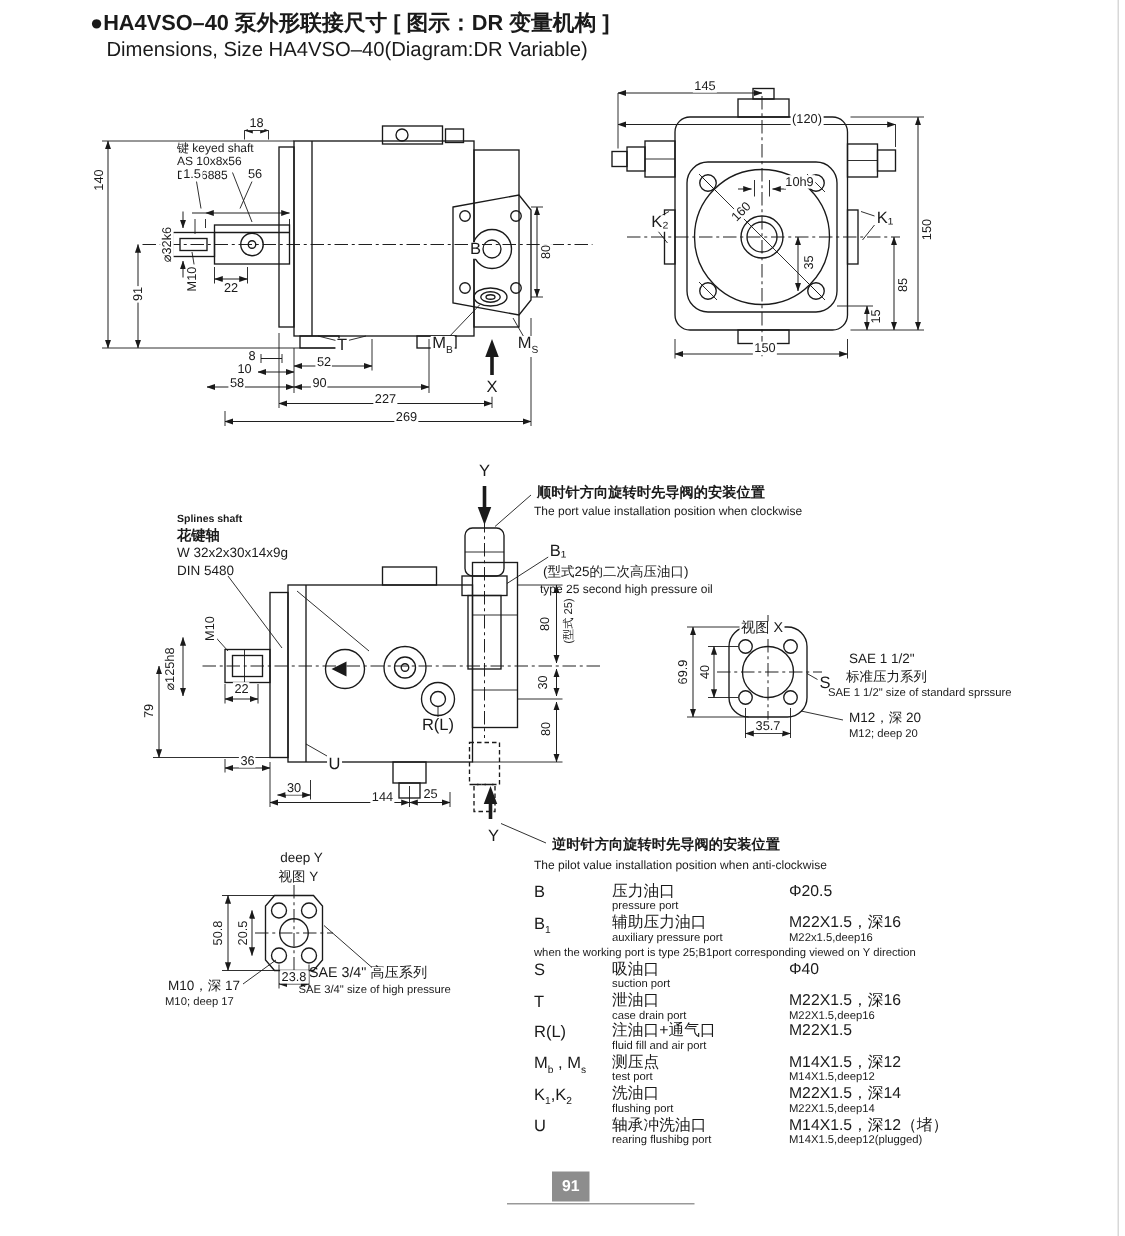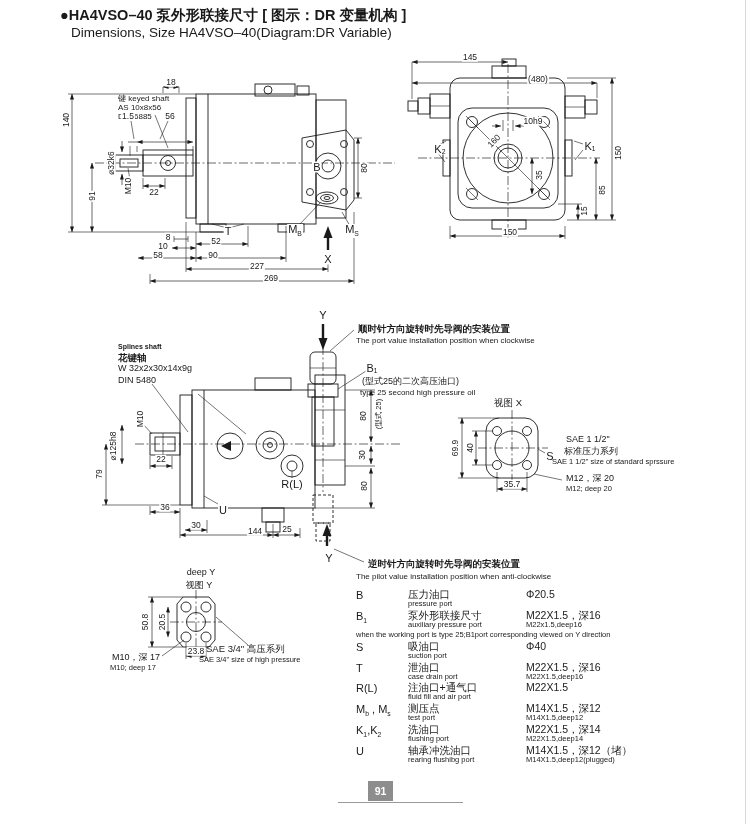--- a/index.html
+++ b/index.html
@@ -318,21 +318,21 @@
 <div class="lbl big" style="left:328px;top:259px">X</div>
 <div class="lbl" style="left:168px;top:237px">8</div>
 <div class="lbl" style="left:163px;top:246px">10</div>
 <div class="lbl" style="left:158px;top:255px">58</div>
 <div class="lbl" style="left:216px;top:241px">52</div>
 <div class="lbl" style="left:213px;top:255px">90</div>
 <div class="lbl" style="left:257px;top:266px">227</div>
 <div class="lbl" style="left:271px;top:278px">269</div>
 
 <div class="lbl" style="left:470px;top:57px">145</div>
-<div class="lbl" style="left:538px;top:79px">(480)</div>
+<div class="lbl" style="left:538px;top:79px">(120)</div>
 <div class="lbl" style="left:533px;top:121px">10h9</div>
 <div class="lbl v45" style="left:494px;top:141px">160</div>
 <div class="lbl v" style="left:539px;top:175px">35</div>
 <div class="lbl v" style="left:618px;top:153px">150</div>
 <div class="lbl v" style="left:602px;top:190px">85</div>
 <div class="lbl v" style="left:584px;top:211px">15</div>
 <div class="lbl" style="left:510px;top:232px">150</div>
 <div class="lbl big" style="left:440px;top:149px">K₂</div>
 <div class="lbl big" style="left:590px;top:146px">K₁</div>
 
@@ -357,21 +357,21 @@
 <div class="lbl v" style="left:363px;top:416px">80</div>
 <div class="lbl v" style="left:379px;top:414px;font-size:7.5px">(型式 25)</div>
 <div class="lbl v" style="left:362px;top:455px">30</div>
 <div class="lbl v" style="left:364px;top:486px">80</div>
 <div class="lbl big" style="left:292px;top:484px">R(L)</div>
 <div class="lbl big" style="left:223px;top:510px">U</div>
 <div class="lbl big" style="left:329px;top:558px">Y</div>
 <div class="txt cn9" style="left:368px;top:559px">逆时针方向旋转时先导阀的安装位置</div>
 <div class="txt t8" style="left:356px;top:572px">The pilot value installation position when anti-clockwise</div>
 
-<div class="lbl" style="left:508px;top:403px;font-size:9.5px">视图 X</div>
+<div class="lbl" style="left:508px;top:419px;font-size:9.5px">视图 X</div>
 <div class="lbl v" style="left:455px;top:448px">69.9</div>
 <div class="lbl v" style="left:470px;top:448px">40</div>
 <div class="lbl" style="left:512px;top:484px">35.7</div>
 <div class="lbl big" style="left:550px;top:456px">S</div>
 <div class="txt t9" style="left:566px;top:434px">SAE 1 1/2"</div>
 <div class="txt t9" style="left:564px;top:446px">标准压力系列</div>
 <div class="txt t7" style="left:552px;top:458px">SAE 1 1/2" size of standard sprssure</div>
 <div class="txt t9" style="left:566px;top:473px">M12，深 20</div>
 <div class="txt t7" style="left:566px;top:485px">M12; deep 20</div>
 
@@ -393,21 +393,21 @@
         <div class="enl">pressure port</div>
       </div>
     <div class="pspec">
         <div class="cnl">Φ20.5</div>
         <div class="enl"></div>
       </div>
   </div>
   <div class="prow">
     <div class="psym"><span>B</span><sub>1</sub></div>
     <div class="pname">
-        <div class="cnl">泵外形联接尺寸</div>
+        <div class="cnl">辅助压力油口</div>
         <div class="enl">auxiliary pressure port</div>
       </div>
     <div class="pspec">
         <div class="cnl">M22X1.5，深16</div>
         <div class="enl">M22x1.5,deep16</div>
       </div>
   </div>
   <div class="pnote">
     <div class="enl">when the working port is type 25;B1port corresponding viewed on Y direction</div>
   </div>

